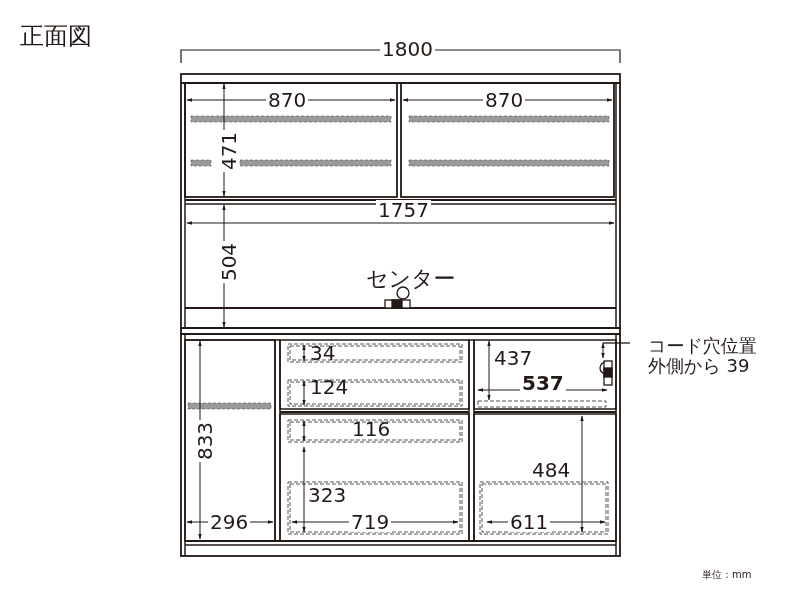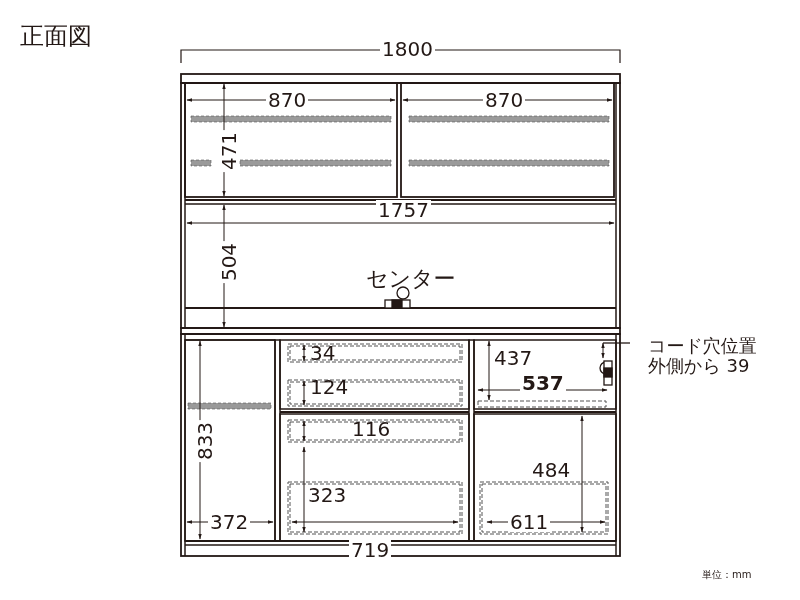--- a/index.html
+++ b/index.html
@@ -123,27 +123,27 @@
 <div class="lbl" style="left:380px;top:39px;">1800</div>
 
 <div class="lbl" style="left:266px;top:90px;">870</div>
 <div class="lbl" style="left:483px;top:90px;">870</div>
 <div class="lbl vert" style="left:208px;top:141px;">471</div>
 <div class="lbl" style="left:376px;top:200px;">1757</div>
 <div class="lbl vert" style="left:208px;top:252px;">504</div>
 <div class="center-lbl">センター</div>
 
 <div class="lbl vert" style="left:184px;top:431px;">833</div>
-<div class="lbl" style="left:208px;top:512px;">372</div>
+<div class="lbl" style="left:208px;top:512px;">296</div>
 
 <div class="lbl" style="left:308px;top:343px;background:transparent;">34</div>
 <div class="lbl" style="left:308px;top:377px;background:transparent;">124</div>
 <div class="lbl" style="left:322px;top:419px;background:transparent;margin-left:28px;">116</div>
 <div class="lbl" style="left:306px;top:485px;background:transparent;">323</div>
-<div class="lbl" style="left:349px;top:512px;margin-top:28px;">719</div>
+<div class="lbl" style="left:349px;top:512px;">719</div>
 
 <div class="lbl" style="left:492px;top:348px;background:transparent;">437</div>
 <div class="lbl" style="left:520px;top:373px;font-weight:bold;">537</div>
 <div class="lbl" style="left:530px;top:460px;background:transparent;">484</div>
 <div class="lbl" style="left:508px;top:512px;">611</div>
 
 <div class="note">
   <div>コード穴位置</div>
   <div>外側から 39</div>
 </div>

